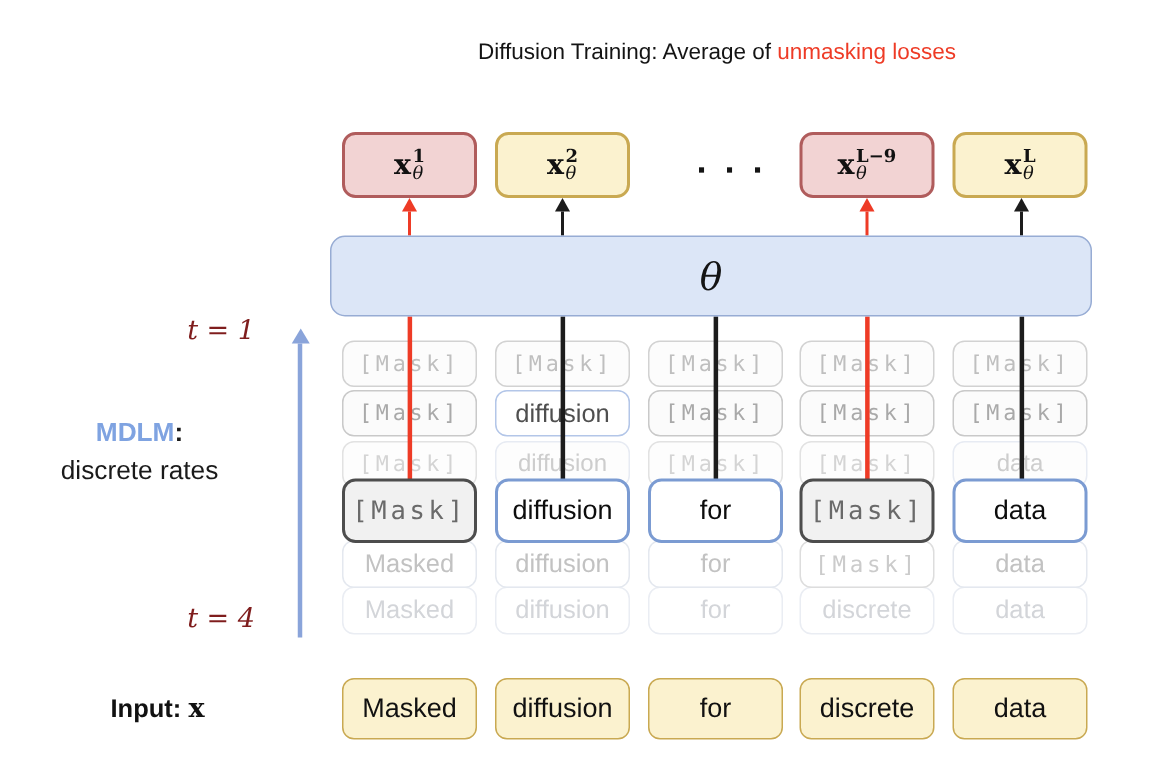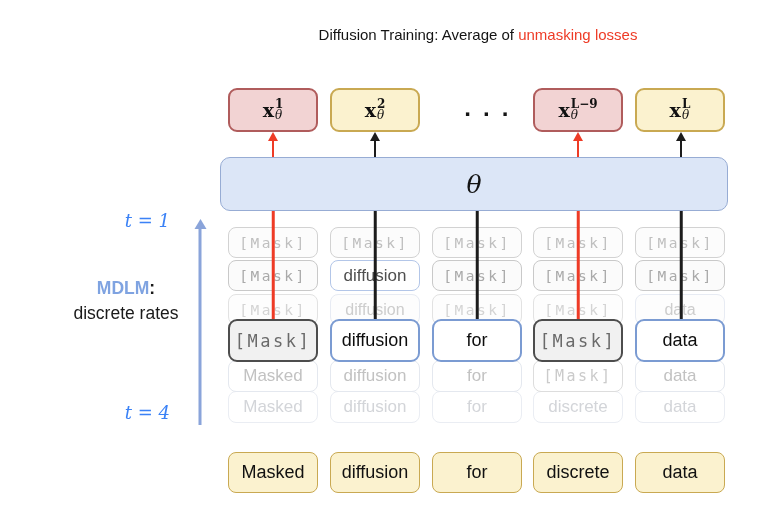--- a/index.html
+++ b/index.html
@@ -73,30 +73,30 @@
 
   
   .input-row-label{position:absolute;left:55px;top:462px;width:100px;text-align:center;
                    font-size:17px;font-weight:bold;color:#111;}
   .input-row-label .mx{font-family:"DejaVu Serif",serif;font-size:18px;font-weight:bold;}
   .in-cell{position:absolute;top:452px;width:90px;height:41px;border-radius:8px;box-sizing:border-box;
            background:var(--yellow-fill);border:1.5px solid var(--yellow-border);
            display:flex;align-items:center;justify-content:center;font-size:18px;color:#111;}
 
   
-  .tlabel{position:absolute;font-family:"DejaVu Serif",serif;font-style:italic;font-size:18px;color:#3b82f6;}
+  .tlabel{position:absolute;font-family:"DejaVu Serif",serif;font-style:italic;font-size:18px;color:#7f1d1d;}
   .t-top{left:98px;top:210px;width:72px;text-align:right;}
   .t-bottom{left:98px;top:402px;width:72px;text-align:right;}
   .time-arrow{position:absolute;left:200px;top:219px;height:206px;width:13px;transform:translateX(-50%);
               display:flex;flex-direction:column;align-items:center;z-index:2;}
   .time-arrow .head{width:0;height:0;border-left:6px solid transparent;border-right:6px solid transparent;
                     border-bottom:10px solid var(--arrow-blue);}
   .time-arrow .line{width:2.5px;flex:1;background:var(--arrow-blue);}
   .mdlm-block{position:absolute;left:0;top:276px;width:186px;text-align:center;
-              font-size:17.5px;line-height:25px;color:#1a1a1a;margin-left:33px;}
+              font-size:17.5px;line-height:25px;color:#1a1a1a;}
   .mdlm-name{color:var(--mdlm-blue);font-weight:bold;}
   .mdlm-colon{font-weight:bold;}
 </style>
 </head>
 <body>
 
 <div class="canvas">
 
   <div class="title"><span>Diffusion Training: Average of </span><span class="hl">unmasking losses</span></div>
 
@@ -204,19 +204,20 @@
   <div class="tlabel t-bottom">t = 4</div>
   <div class="time-arrow">
     <div class="head"></div>
     <div class="line"></div>
   </div>
   <div class="mdlm-block">
     <div><span class="mdlm-name">MDLM</span><span class="mdlm-colon">:</span></div>
     <div>discrete rates</div>
   </div>
 
+  <div class="input-row-label"><span>Input:</span> <span class="mx">x</span></div>
   <div class="in-cell col1">Masked</div>
   <div class="in-cell col2">diffusion</div>
   <div class="in-cell col3">for</div>
   <div class="in-cell col4">discrete</div>
   <div class="in-cell col5">data</div>
 
 </div>
 
 </body></html>

